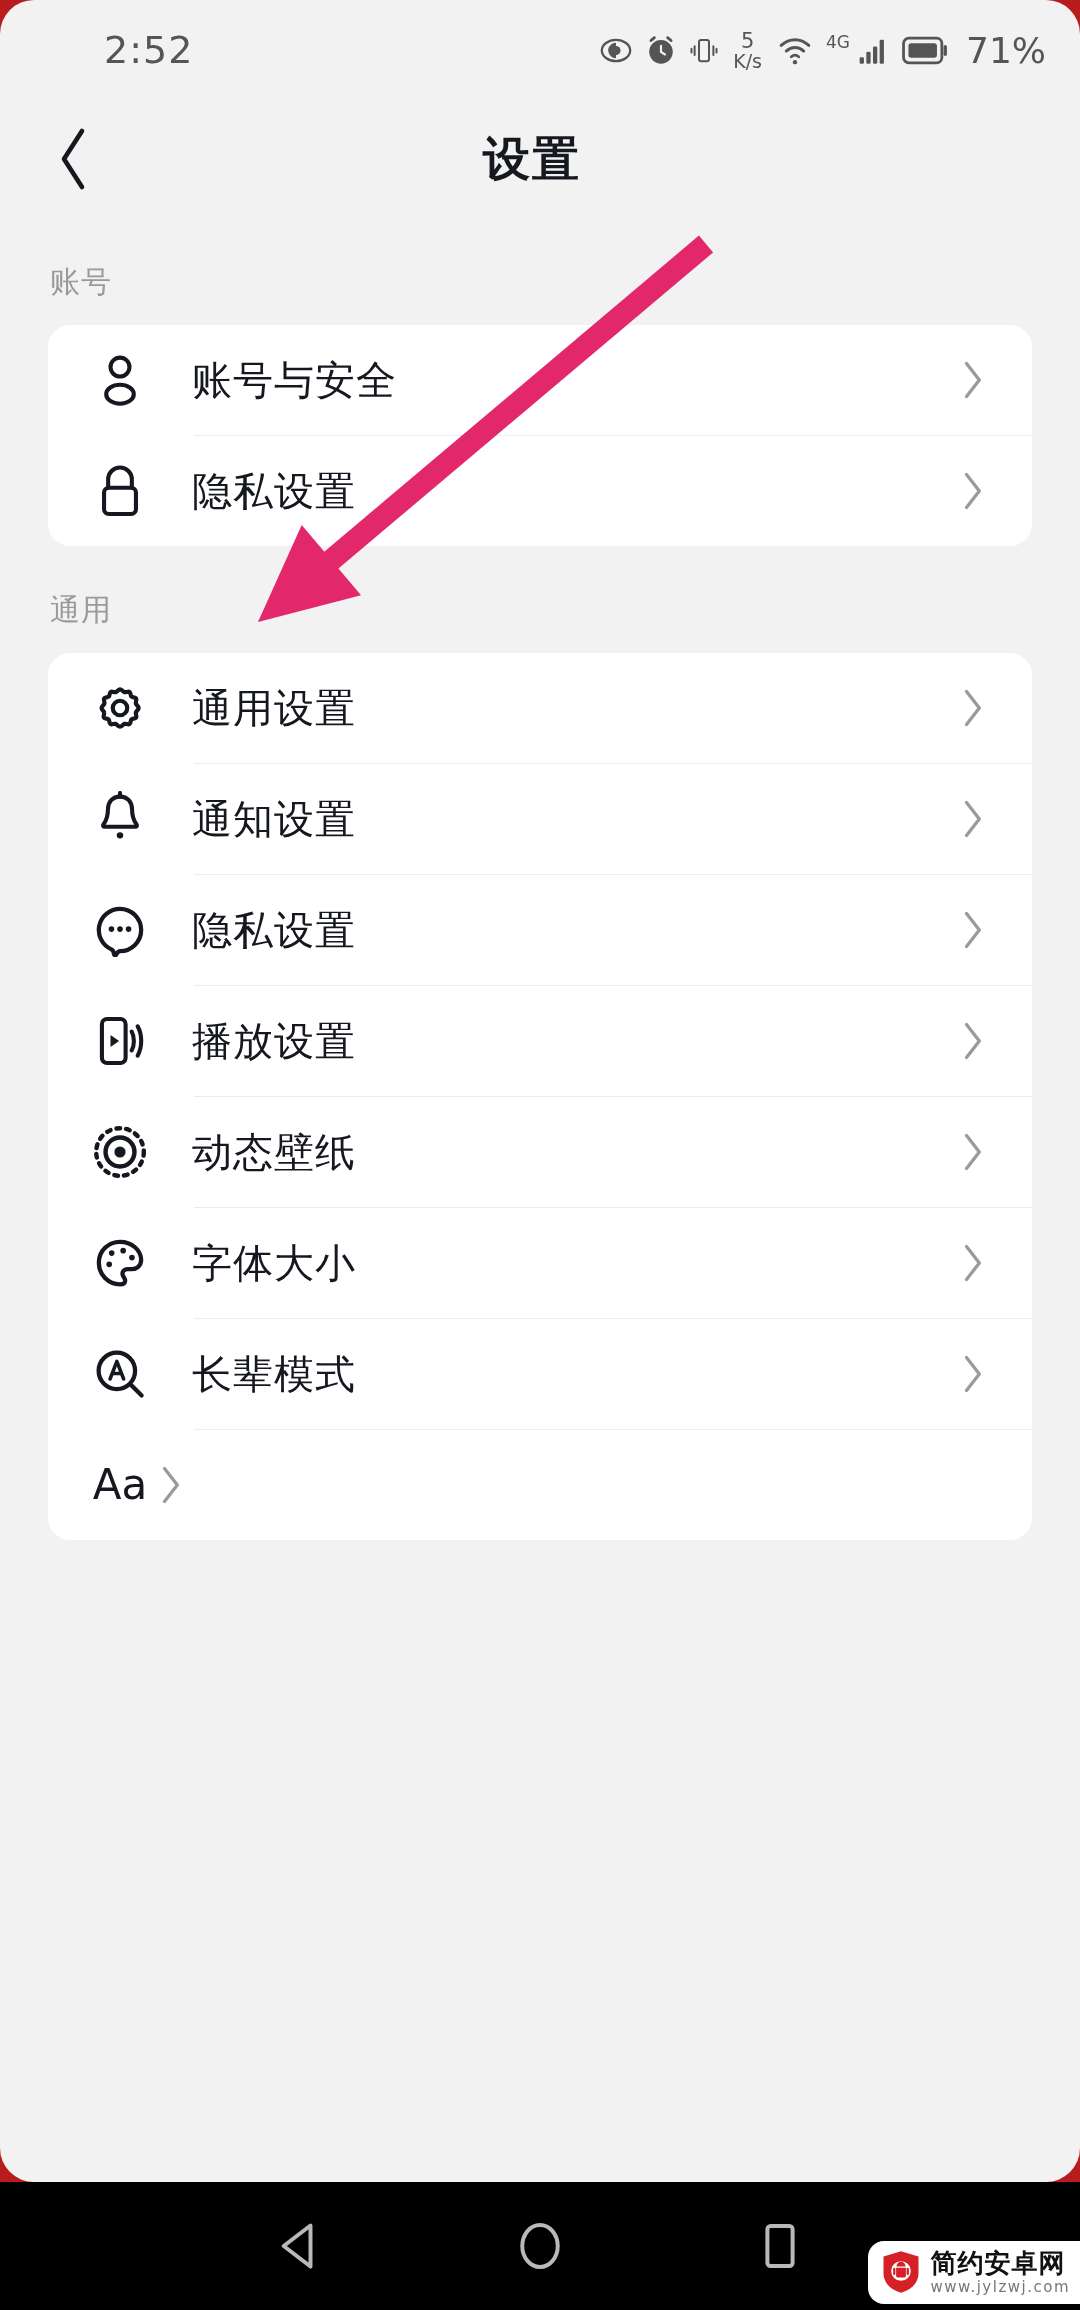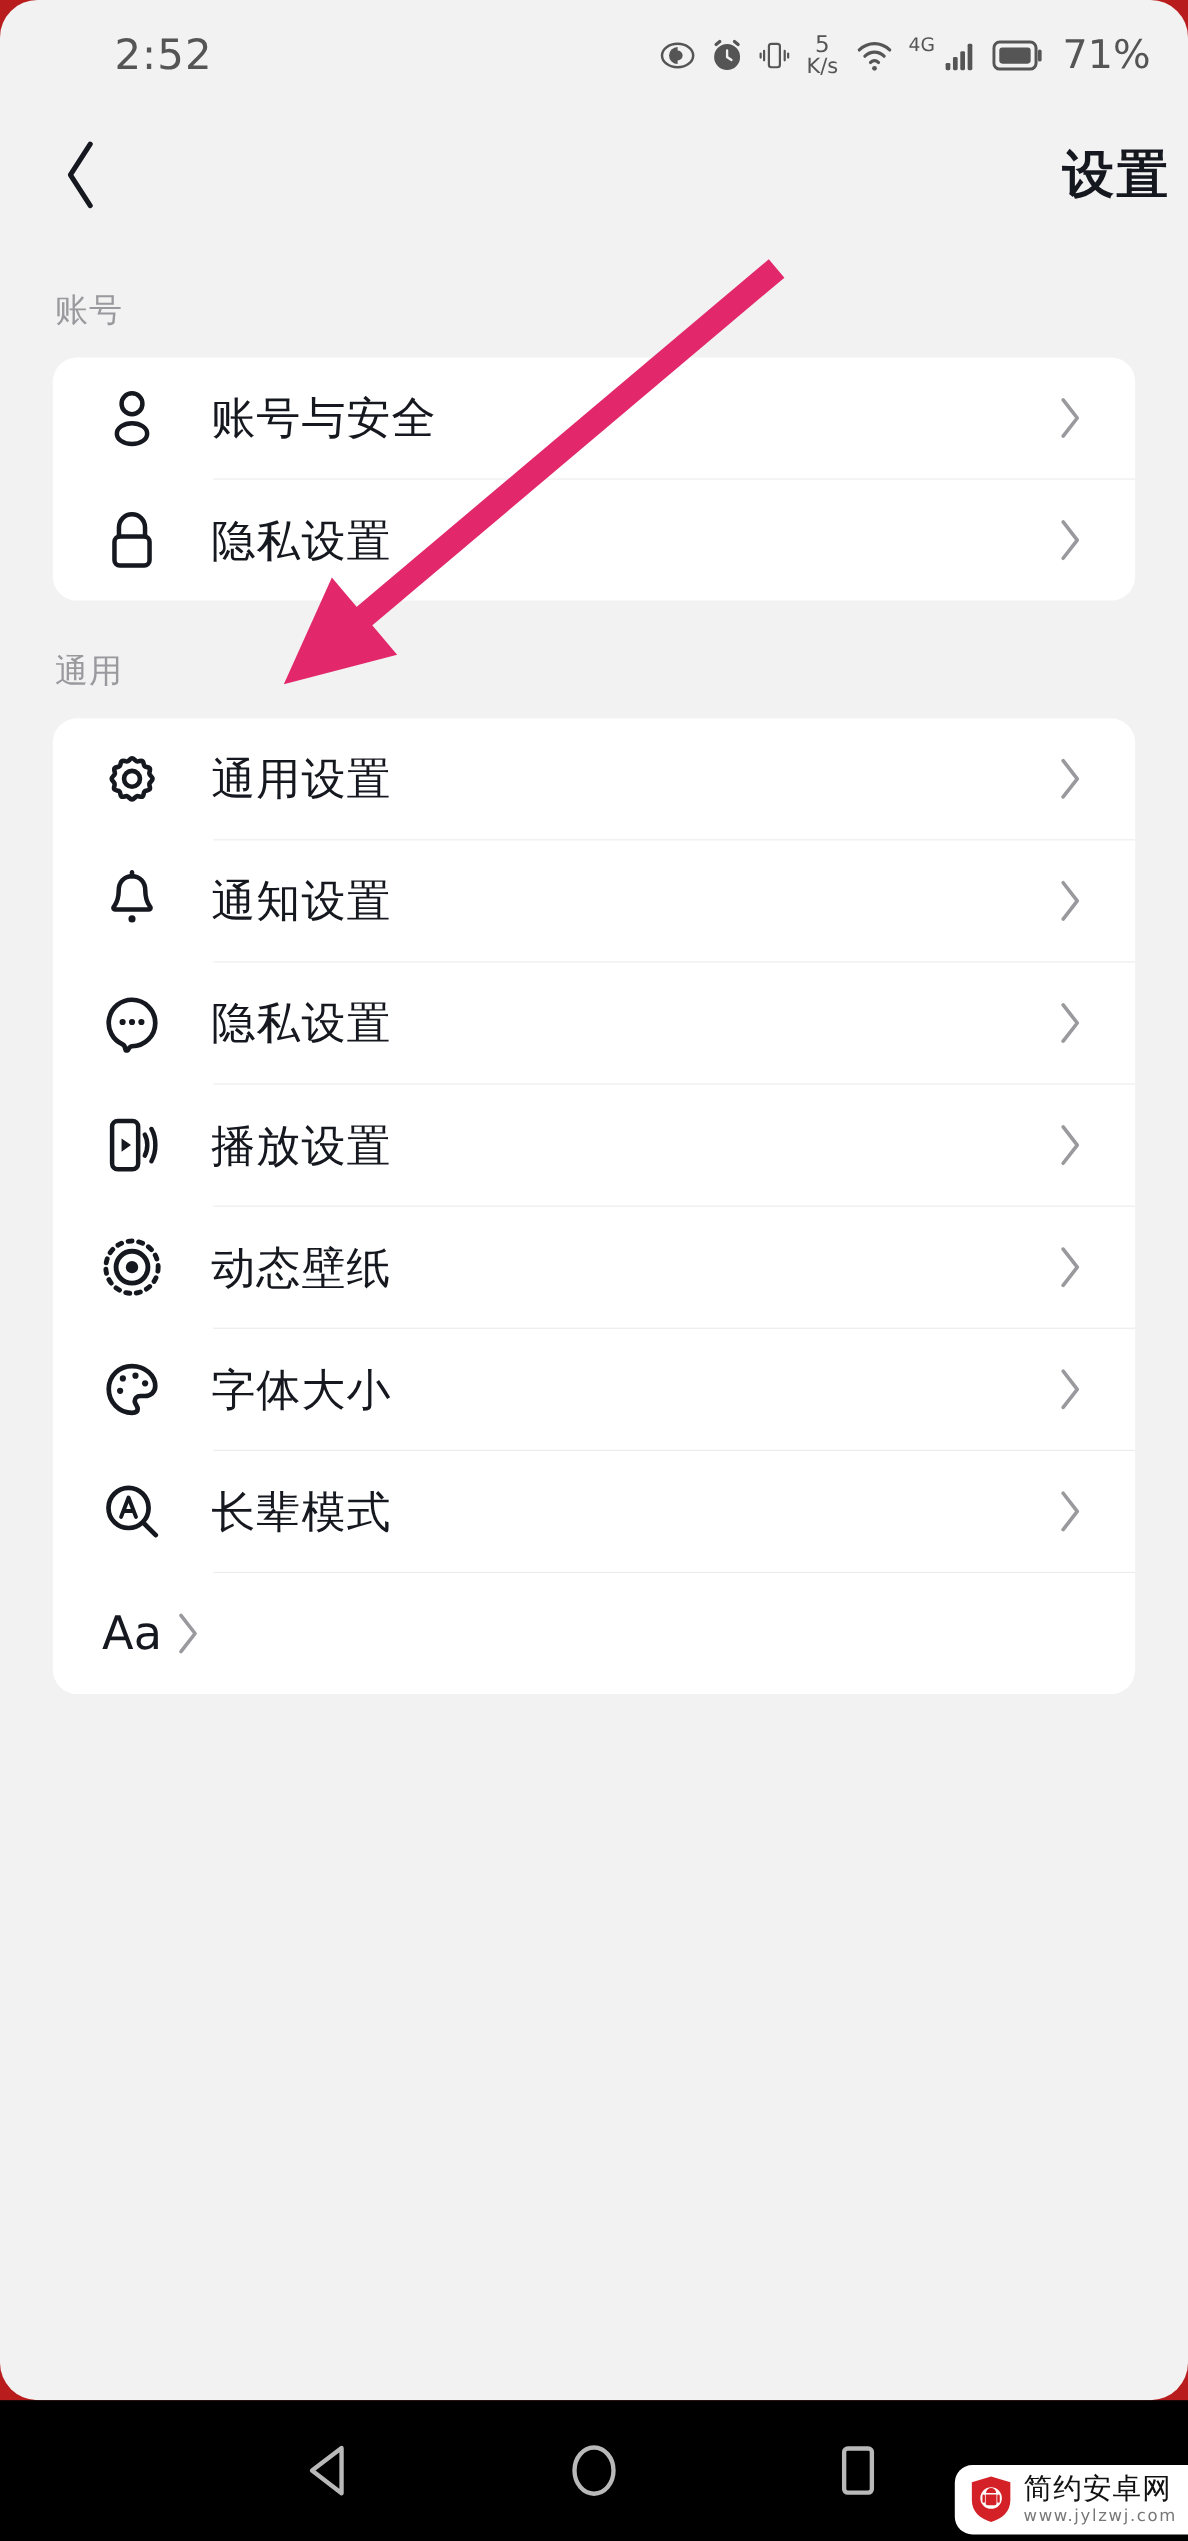--- a/index.html
+++ b/index.html
@@ -61,21 +61,21 @@
   .back-btn{
     position:absolute; left:30px; top:50%;
     transform:translateY(-50%);
     width:88px; height:88px;
     display:flex; align-items:center; justify-content:center;
     cursor:pointer;
   }
   .page-title{
     position:absolute; left:0; right:16px; top:50%;
     transform:translateY(-50%);
-    text-align:right;
+    text-align:center;
     font-size:47px; color:#16181f; font-weight:600;
     letter-spacing:2px;
   }
 
   
   .content{ padding:0 0 0 0; }
   .section-label{
     font-size:30px; color:#9a9a9e;
     padding:44px 0 22px 50px;
     letter-spacing:1px;
@@ -149,21 +149,21 @@
     display:flex; align-items:center;
     gap:8px;
     padding:8px 10px 8px 12px;
   }
   .wm-logo{
     width:42px; height:46px;
     flex:0 0 42px;
     display:flex;align-items:center;justify-content:center;
   }
   .wm-txt{ display:flex; flex-direction:column; line-height:1.15;}
-  .wm-name{ font-size:26px; color:#111; font-weight:400; letter-spacing:1px;}
+  .wm-name{ font-size:26px; color:#111; font-weight:700; letter-spacing:1px;}
   .wm-url{ font-size:15px; color:#777; letter-spacing:1.5px;}
 </style>
 </head>
 <body>
 
 <div id="screen">
 
   <div id="app">
 
     <div class="statusbar">

